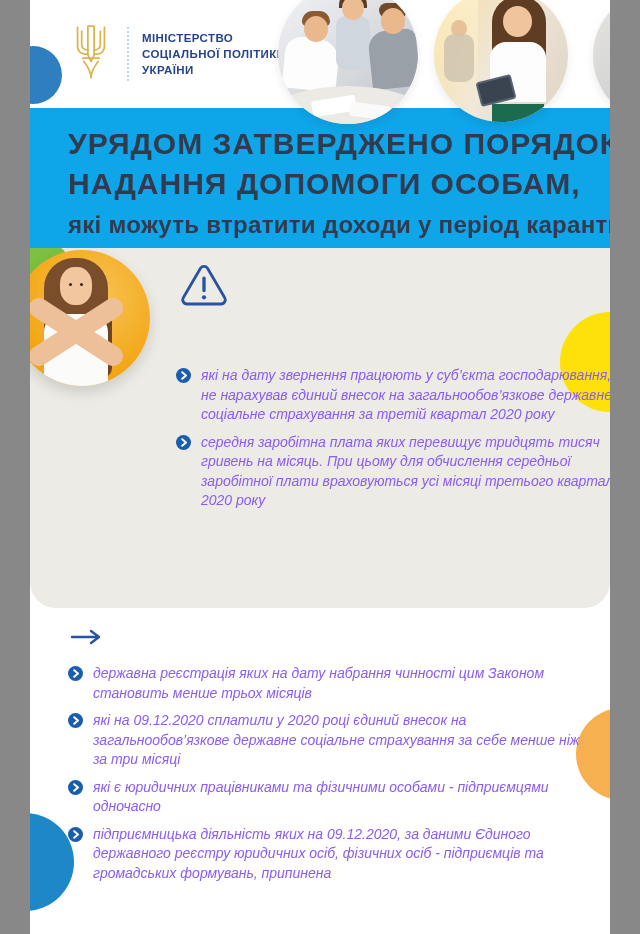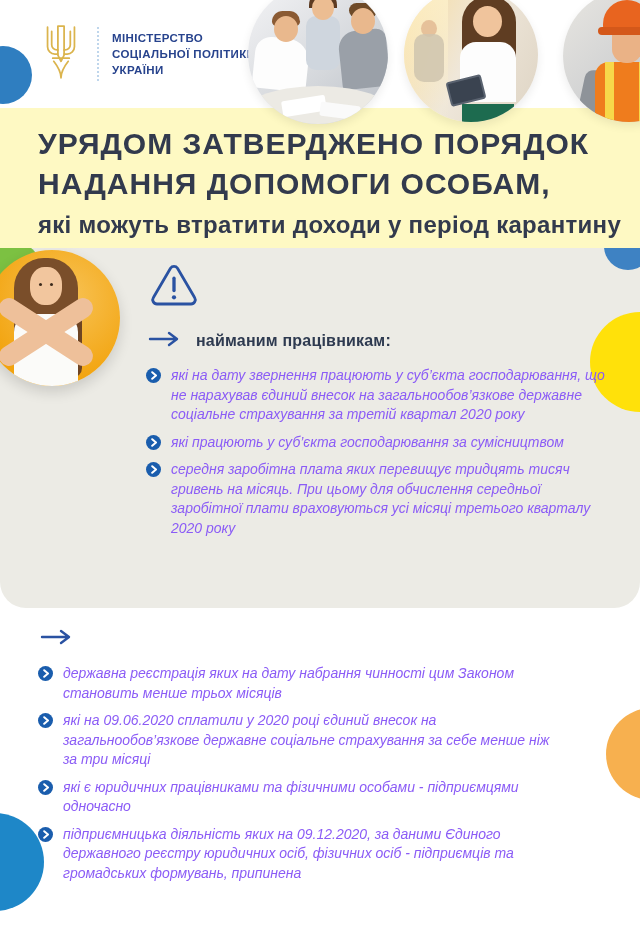--- a/index.html
+++ b/index.html
@@ -1,18 +1,18 @@
 <!DOCTYPE html>
 <html><head>
 <meta charset="utf-8">
 <style>
   * { margin:0; padding:0; box-sizing:border-box; }
   body { background:#888; font-family:"Liberation Sans", sans-serif; }
   .poster{
-    position:relative; width:640px; height:934px; margin:0 auto;
+    position:relative; width:580px; height:934px; margin:0 auto;
     background:#fff; overflow:hidden;
   }
   
   .header{ position:relative; height:108px; background:#fff; z-index:2; }
   .corner-blue{ position:absolute; left:-26px; top:46px; width:58px; height:58px;
     border-radius:50%; background:#2f7ec0; }
   .logo-row{ position:absolute; left:38px; top:22px; display:flex; align-items:center; gap:13px; }
   .logo-divider{ height:54px; border-left:2px dotted #bfd6ec; }
   .ministry-name{ font-size:11.5px; font-weight:bold; color:#27438d;
     letter-spacing:.4px; line-height:1.4; }
@@ -61,21 +61,21 @@
   .p3-helmet{ left:40px; top:10px; width:48px; height:30px; background:#e8641f;
     border-radius:24px 24px 4px 4px; }
   .p3-brim{ left:35px; top:37px; width:58px; height:8px; background:#d4581a; border-radius:4px; }
   .p3-face{ left:49px; top:43px; width:30px; height:30px; background:#eab286; border-radius:0 0 14px 14px; }
   .p3-sleeve-l{ left:18px; top:80px; width:20px; height:52px; background:#8e9399; border-radius:9px; transform:rotate(12deg); }
   .p3-vest{ left:32px; top:72px; width:64px; height:62px; background:#ef7c1d; border-radius:14px 14px 0 0; }
   .p3-stripe-a{ left:42px; top:72px; width:9px; height:62px; background:#f7d84a; }
   .p3-stripe-b{ left:76px; top:72px; width:9px; height:62px; background:#f7d84a; }
 
   
-  .title-band{ position:relative; height:140px; background:#fef9c3;
+  .title-band{ position:relative; height:140px; background:#0ea5e9;
     padding:16px 44px 0 38px; z-index:2; }
   .title-line{ font-size:30px; font-weight:800; color:#323a4d;
     letter-spacing:1px; line-height:40px; white-space:nowrap; }
   .subtitle{ font-size:24px; font-weight:700; color:#323a4d;
     letter-spacing:.3px; margin-top:7px; white-space:nowrap; }
 
   
   .section-gray{ position:relative; height:360px; background:#ecebe5;
     border-radius:0 0 26px 26px; overflow:hidden; z-index:1; }
   .circle-green{ position:absolute; left:-22px; top:-8px; width:64px; height:64px;
@@ -219,45 +219,29 @@
     <div class="notice">
       <span class="warn-icon">
         <svg viewBox="0 0 56 52" width="52" height="48" aria-hidden="true">
           <path d="M24.2 6.8 a4.6 4.6 0 0 1 7.6 0 l18.5 31.6 a4.6 4.6 0 0 1 -3.8 7.1 h-37 a4.6 4.6 0 0 1 -3.8 -7.1 z" fill="none" stroke="#2a52a2" stroke-width="3" stroke-linejoin="round"></path>
           <line x1="28" y1="17.5" x2="28" y2="31" stroke="#2a52a2" stroke-width="3.6" stroke-linecap="round"></line>
           <circle cx="28" cy="38.2" r="2.3" fill="#2a52a2"></circle>
         </svg>
       </span>
     </div>
 
-    <div class="group-heading gh-1">
-      <span>
-        <svg width="32" height="18" viewBox="0 0 32 18" aria-hidden="true">
-          <path d="M2 9 h26 M21 3 l8 6 -8 6" fill="none" stroke="#2a52a2" stroke-width="2.4" stroke-linecap="round" stroke-linejoin="round"></path>
-        </svg>
-      </span>
-      <span class="label">найманим працівникам:</span>
-    </div>
 
     <ul class="bullets list-1">
       <li>
         <span class="chev">
             <svg width="8" height="9" viewBox="0 0 8 9">
               <path d="M2.2 1.2 l3.8 3.3 -3.8 3.3" fill="none" stroke="#fff" stroke-width="2" stroke-linecap="round" stroke-linejoin="round"></path>
             </svg>
           </span>
         <span class="li-text">які на дату звернення працюють у суб’єкта господарювання, що не нарахував єдиний внесок на загальнообов’язкове державне соціальне страхування за третій квартал 2020 року</span>
-      </li>
-      <li>
-        <span class="chev">
-            <svg width="8" height="9" viewBox="0 0 8 9">
-              <path d="M2.2 1.2 l3.8 3.3 -3.8 3.3" fill="none" stroke="#fff" stroke-width="2" stroke-linecap="round" stroke-linejoin="round"></path>
-            </svg>
-          </span>
-        <span class="li-text">які працюють у суб’єкта господарювання за сумісництвом</span>
       </li>
       <li>
         <span class="chev">
             <svg width="8" height="9" viewBox="0 0 8 9">
               <path d="M2.2 1.2 l3.8 3.3 -3.8 3.3" fill="none" stroke="#fff" stroke-width="2" stroke-linecap="round" stroke-linejoin="round"></path>
             </svg>
           </span>
         <span class="li-text">середня заробітна плата яких перевищує тридцять тисяч гривень на місяць. При цьому для обчислення середньої заробітної плати враховуються усі місяці третього кварталу 2020 року</span>
       </li>
     </ul>
@@ -283,21 +267,21 @@
             </svg>
           </span>
         <span class="li-text">державна реєстрація яких на дату набрання чинності цим Законом становить менше трьох місяців</span>
       </li>
       <li>
         <span class="chev">
             <svg width="8" height="9" viewBox="0 0 8 9">
               <path d="M2.2 1.2 l3.8 3.3 -3.8 3.3" fill="none" stroke="#fff" stroke-width="2" stroke-linecap="round" stroke-linejoin="round"></path>
             </svg>
           </span>
-        <span class="li-text">які на 09.06.2020 сплатили у 2020 році єдиний внесок на загальнообов’язкове державне соціальне страхування за себе менше ніж за три місяці</span>
+        <span class="li-text">які на 09.12.2020 сплатили у 2020 році єдиний внесок на загальнообов’язкове державне соціальне страхування за себе менше ніж за три місяці</span>
       </li>
       <li>
         <span class="chev">
             <svg width="8" height="9" viewBox="0 0 8 9">
               <path d="M2.2 1.2 l3.8 3.3 -3.8 3.3" fill="none" stroke="#fff" stroke-width="2" stroke-linecap="round" stroke-linejoin="round"></path>
             </svg>
           </span>
         <span class="li-text">які є юридичних працівниками та фізичними особами - підприємцями одночасно</span>
       </li>
       <li>

